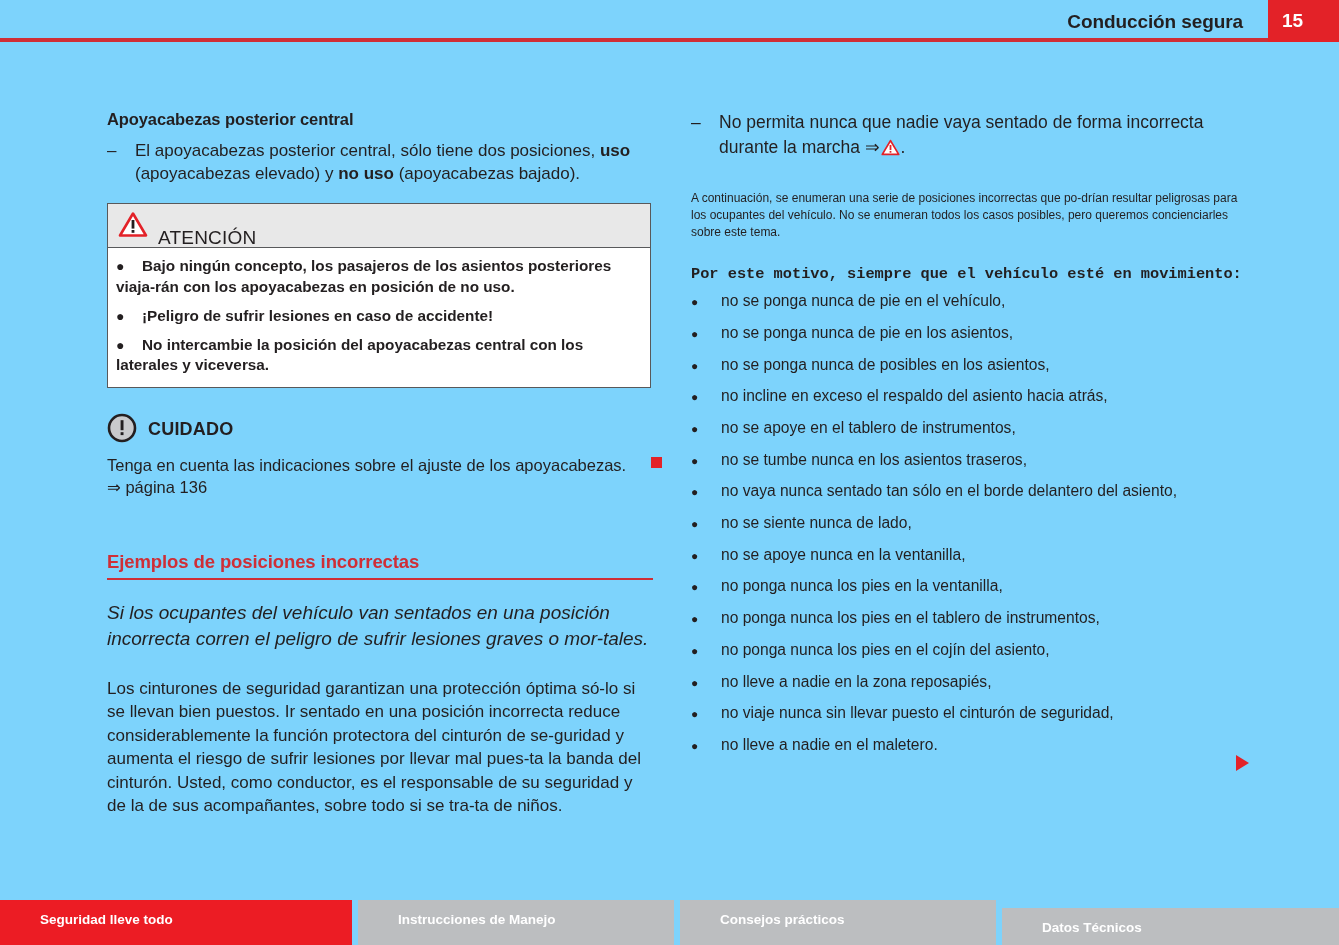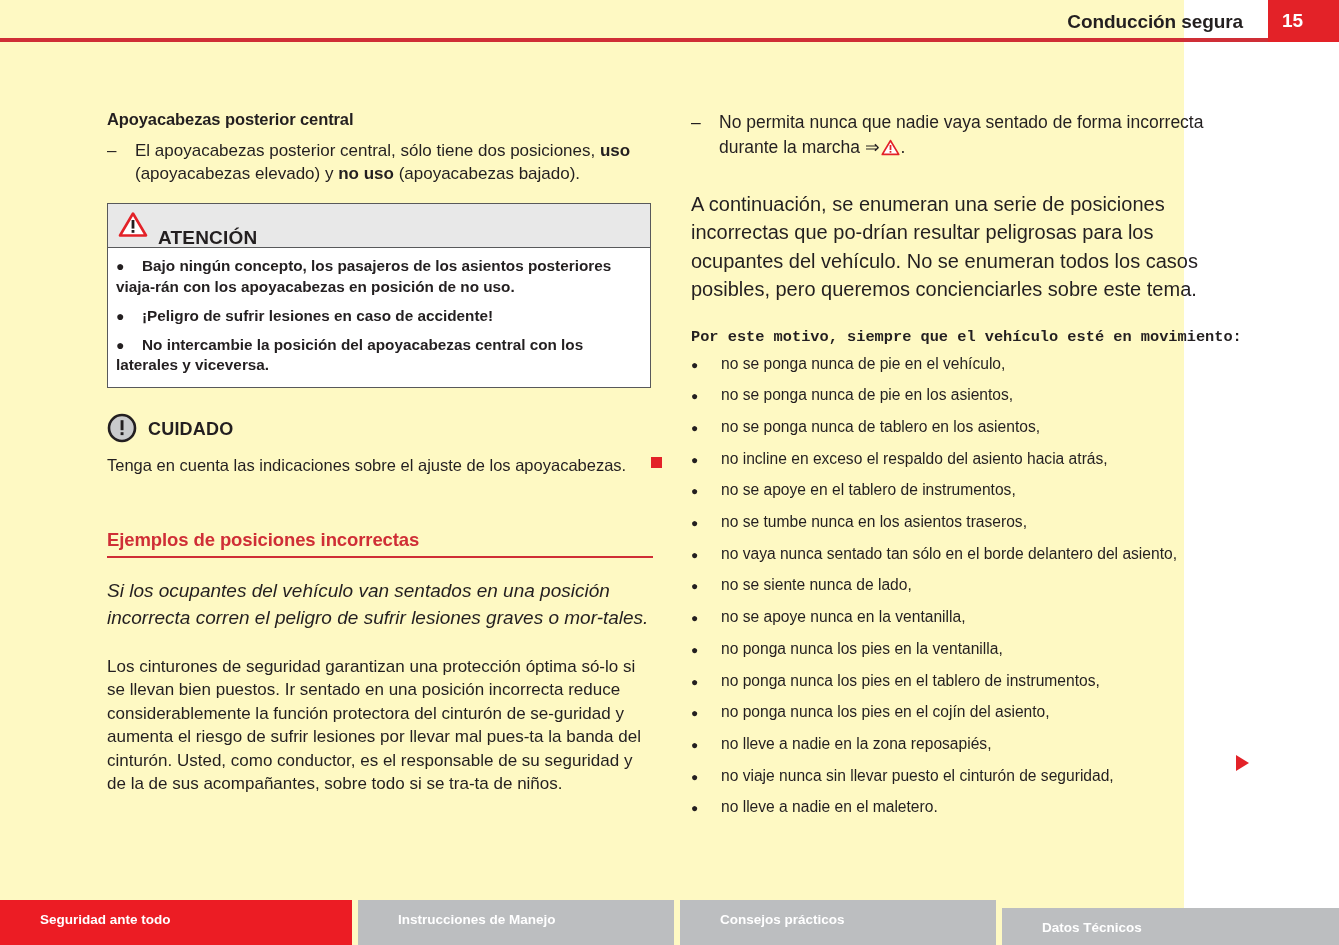--- a/index.html
+++ b/index.html
@@ -6,22 +6,22 @@
   html, body {
     margin: 0; padding: 0;
     width: 1339px; height: 945px;
     background: #ffffff;
     font-family: "Liberation Sans", sans-serif;
     color: #231f20;
     overflow: hidden;
   }
   .page {
     position: relative;
-    width: 1184px; height: 945px;
-    background: #fef9c3;
+    width: 1339px; height: 945px;
+    background: #7dd3fc;
   }
 
   
   .header {
     position: absolute; left: 0; top: 0; width: 1339px; height: 41px;
   }
   .header-title {
     position: absolute; right: 96px; top: 11px;
     font-size: 19px; font-weight: bold; letter-spacing: -0.1px;
     color: #231f20; white-space: nowrap;
@@ -77,21 +77,21 @@
   }
   .warnbox-head {
     background: #e8e8e8;
     border-bottom: 1.3px solid #58595b;
     height: 44px;
     display: flex; align-items: center;
     padding-left: 10px;
   }
   .warn-tri { flex: 0 0 auto; margin-right: 10px; margin-top: 2px; }
   .warnbox-title {
-    font-size: 19px; font-weight: bold; color: #231f20; letter-spacing: 0.2px; margin-top: 24px;
+    font-size: 19px; font-weight: normal; color: #231f20; letter-spacing: 0.2px; margin-top: 24px;
   }
   .warnbox-body { padding: 8px 8px 9px 8px; }
   .warn-item {
     font-size: 15.3px; font-weight: bold; line-height: 1.36;
     color: #231f20; margin-bottom: 8px;
     text-indent: 0;
   }
   .warn-item:last-child { margin-bottom: 2px; }
   .warn-item .wb {
     display: inline-block; width: 26px;
@@ -125,21 +125,21 @@
   .body-para {
     font-size: 17px; line-height: 1.38; margin-top: 24px; color: #231f20;
   }
 
   
   .r-dash {
     display: flex; font-size: 17.5px; line-height: 1.4; color: #231f20;
   }
   .r-dash .dash { width: 28px; flex: 0 0 28px; }
   .r-para {
-    font-size: 20px; line-height: 1.42; margin-top: 28px; color: #231f20;
+    font-size: 12px; line-height: 1.42; margin-top: 28px; color: #231f20;
   }
   .r-bold {
     font-size: 15.3px; font-weight: bold; margin-top: 24px; color: #231f20; font-family: Liberation Mono, monospace;
   }
   .blist { margin-top: 9px; }
   .blist-item {
     display: flex; align-items: baseline;
     font-size: 15.6px; line-height: 1.2; color: #231f20;
     margin-bottom: 13px;
   }
@@ -218,20 +218,21 @@
       <span class="cuidado-icon">
         <svg width="30" height="30" viewBox="0 0 30 30">
           <circle cx="15" cy="15" r="13" fill="#c9cacc" stroke="#231f20" stroke-width="2.6"></circle>
           <rect x="13.6" y="7.2" width="2.9" height="10" fill="#231f20"></rect>
           <rect x="13.6" y="19.2" width="2.9" height="2.9" fill="#231f20"></rect>
         </svg>
       </span>
       <span class="cuidado-title">CUIDADO</span>
     </div>
     <div class="cuidado-body">Tenga en cuenta las indicaciones sobre el ajuste de los apoyacabezas.</div>
+    <div class="cuidado-body">⇒ página 136</div>
 
     <div class="sec-head-wrap">
       <div class="sec-head">Ejemplos de posiciones incorrectas</div>
       <div class="sec-rule"></div>
     </div>
 
     <div class="lead-italic">Si los ocupantes del vehículo van sentados en una posición incorrecta corren el peligro de sufrir lesiones graves o mor-tales.</div>
     <div class="body-para">Los cinturones de seguridad garantizan una protección óptima só-lo si se llevan bien puestos. Ir sentado en una posición incorrecta reduce considerablemente la función protectora del cinturón de se-guridad y aumenta el riesgo de sufrir lesiones por llevar mal pues-ta la banda del cinturón. Usted, como conductor, es el responsable de su seguridad y de la de sus acompañantes, sobre todo si se tra-ta de niños.</div>
   </div>
 
@@ -257,21 +258,21 @@
       <div class="blist-item">
           <span class="bdot">●</span>
           <span>no se ponga nunca de pie en el vehículo,</span>
         </div>
       <div class="blist-item">
           <span class="bdot">●</span>
           <span>no se ponga nunca de pie en los asientos,</span>
         </div>
       <div class="blist-item">
           <span class="bdot">●</span>
-          <span>no se ponga nunca de tablero en los asientos,</span>
+          <span>no se ponga nunca de posibles en los asientos,</span>
         </div>
       <div class="blist-item">
           <span class="bdot">●</span>
           <span>no incline en exceso el respaldo del asiento hacia atrás,</span>
         </div>
       <div class="blist-item">
           <span class="bdot">●</span>
           <span>no se apoye en el tablero de instrumentos,</span>
         </div>
       <div class="blist-item">
@@ -314,21 +315,21 @@
           <span class="bdot">●</span>
           <span>no lleve a nadie en el maletero.</span>
         </div>
     </div>
 
     <div class="red-arrow"></div>
   </div>
 
   <div class="footer">
     <div class="ftab t1 active">
-      <span>Seguridad ante todo</span>
+      <span>Seguridad lleve todo</span>
     </div>
     <div class="ftab t2 inactive">
       <span>Instrucciones de Manejo</span>
     </div>
     <div class="ftab t3 inactive">
       <span>Consejos prácticos</span>
     </div>
     <div class="ftab t4 inactive">
       <span>Datos Técnicos</span>
     </div>

